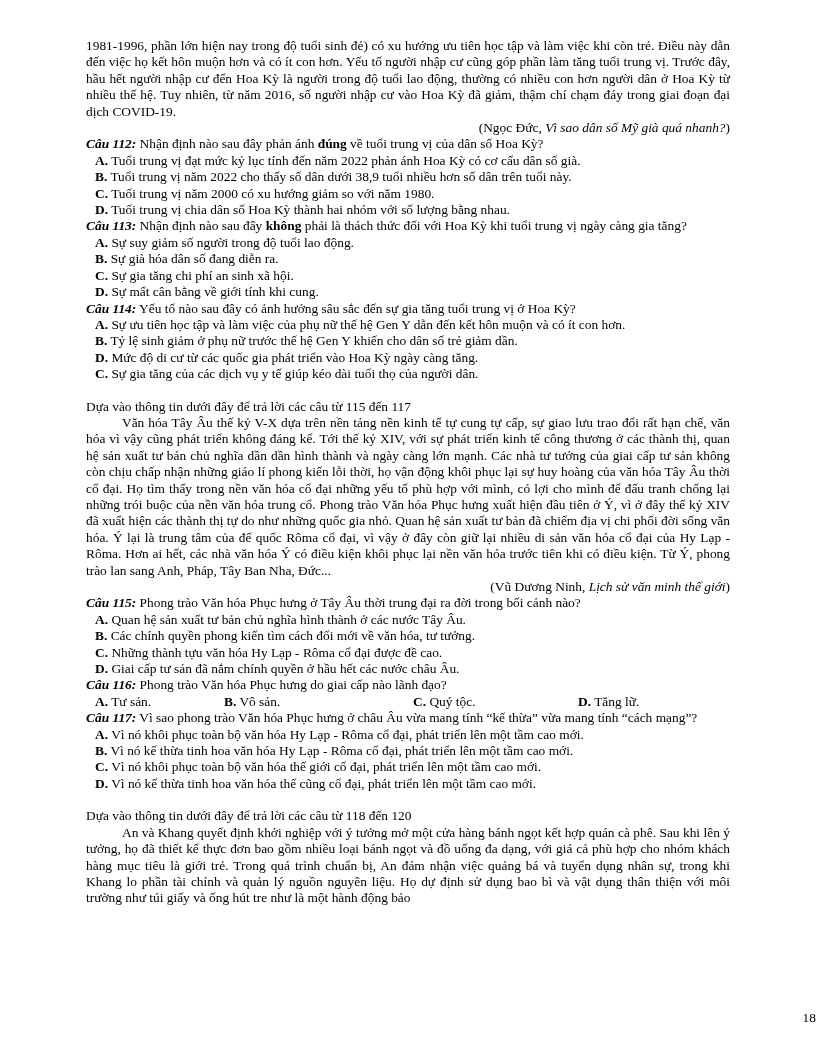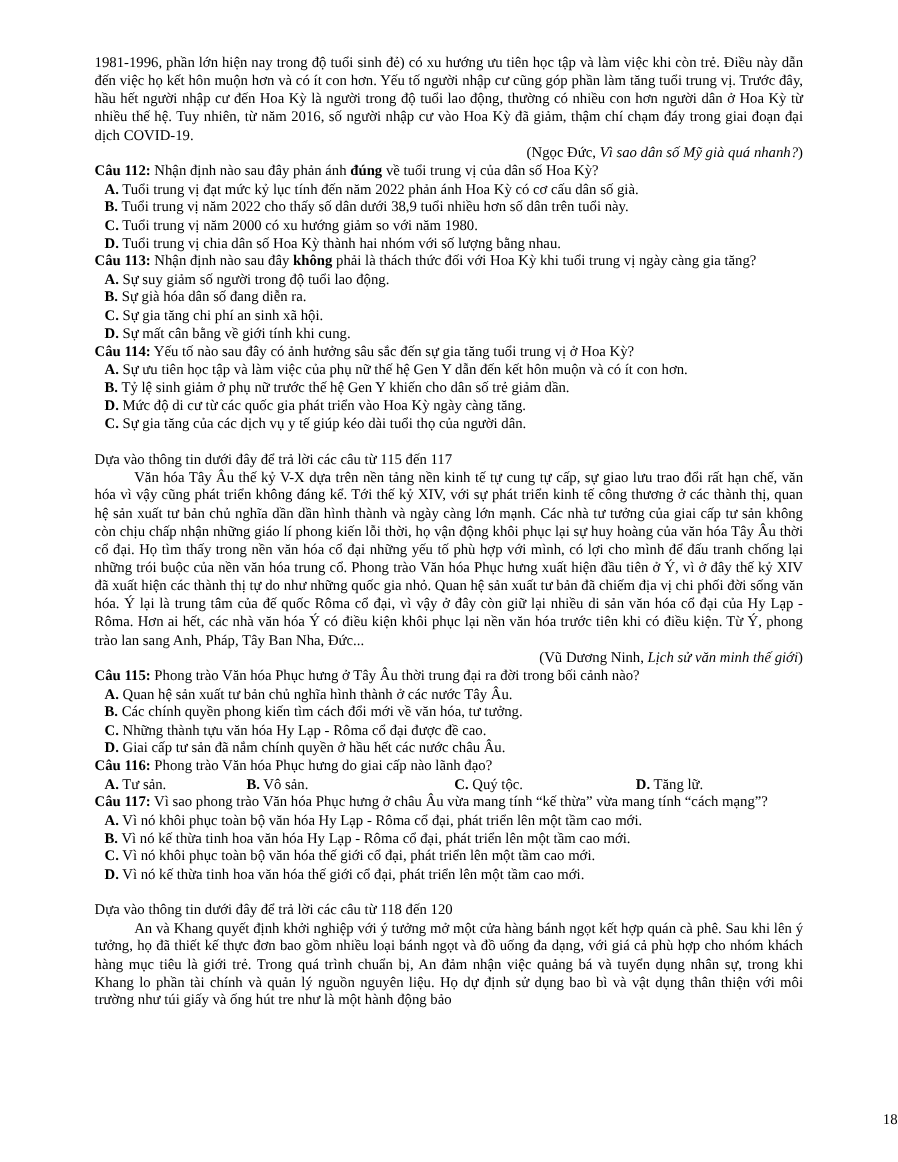--- a/index.html
+++ b/index.html
@@ -7,27 +7,27 @@
   body {
     width: 816px; height: 1056px;
     background: #ffffff;
     position: relative;
     font-family: "Liberation Serif", "DejaVu Serif", serif;
     font-size: 13.4px;
     line-height: 16.4px;
     color: #000000;
     overflow: hidden;
   }
-  .page { padding: 38px 86px 0 86px; margin-top: 11px; }
+  .page { padding: 38px 86px 0 86px; }
   .para { margin: 0; text-align: justify; }
   .passage { text-indent: 36px; }
   .citation { margin: 0; text-align: right; }
   .citation i { }
   .qstem { margin: 0; text-align: justify; }
-  .qlabel { font-weight: bold; }
+  .qlabel { font-weight: bold; font-style: italic; }
   .option { margin: 0 0 0 9px; text-align: justify; }
   .option b, .opt b { font-weight: bold; }
   .heading { font-weight: normal; margin: 16px 0 0 0; text-align: left; }
   .inline-options { display: grid; grid-template-columns: 129px 189px 165px 1fr; margin: 0 0 0 9px; }
   .page-number {
     position: absolute; bottom: 30px; left: 0; width: 100%;
     text-align: right; font-size: 13.4px;
   }
 </style>
 </head>
@@ -82,21 +82,21 @@
       <span class="opt"><b>C.</b><span> Quý tộc.</span></span>
       <span class="opt"><b>D.</b><span> Tăng lữ.</span></span>
     </div>
   </div>
 
   <div>
     <p class="qstem"><b class="qlabel">Câu 117:</b><span> Vì sao phong trào Văn hóa Phục hưng ở châu Âu vừa mang tính “kế thừa” vừa mang tính “cách mạng”?</span></p>
     <p class="option"><b>A.</b><span> Vì nó khôi phục toàn bộ văn hóa Hy Lạp - Rôma cổ đại, phát triển lên một tầm cao mới.</span></p>
     <p class="option"><b>B.</b><span> Vì nó kế thừa tinh hoa văn hóa Hy Lạp - Rôma cổ đại, phát triển lên một tầm cao mới.</span></p>
     <p class="option"><b>C.</b><span> Vì nó khôi phục toàn bộ văn hóa thế giới cổ đại, phát triển lên một tầm cao mới.</span></p>
-    <p class="option"><b>D.</b><span> Vì nó kế thừa tinh hoa văn hóa thế giới cổ đại, phát triển lên một tầm cao mới.</span></p>
+    <p class="option"><b>D.</b><span> Vì nó kế thừa tinh hoa văn hóa thế cũng cổ đại, phát triển lên một tầm cao mới.</span></p>
   </div>
 
   <p class="heading">Dựa vào thông tin dưới đây để trả lời các câu từ 118 đến 120</p>
   <p class="para passage">An và Khang quyết định khởi nghiệp với ý tưởng mở một cửa hàng bánh ngọt kết hợp quán cà phê. Sau khi lên ý tưởng, họ đã thiết kế thực đơn bao gồm nhiều loại bánh ngọt và đồ uống đa dạng, với giá cả phù hợp cho nhóm khách hàng mục tiêu là giới trẻ. Trong quá trình chuẩn bị, An đảm nhận việc quảng bá và tuyển dụng nhân sự, trong khi Khang lo phần tài chính và quản lý nguồn nguyên liệu. Họ dự định sử dụng bao bì và vật dụng thân thiện với môi trường như túi giấy và ống hút tre như là một hành động bảo</p>
 
 </div>
 
 <div class="page-number">18</div>
 
 </body></html>

